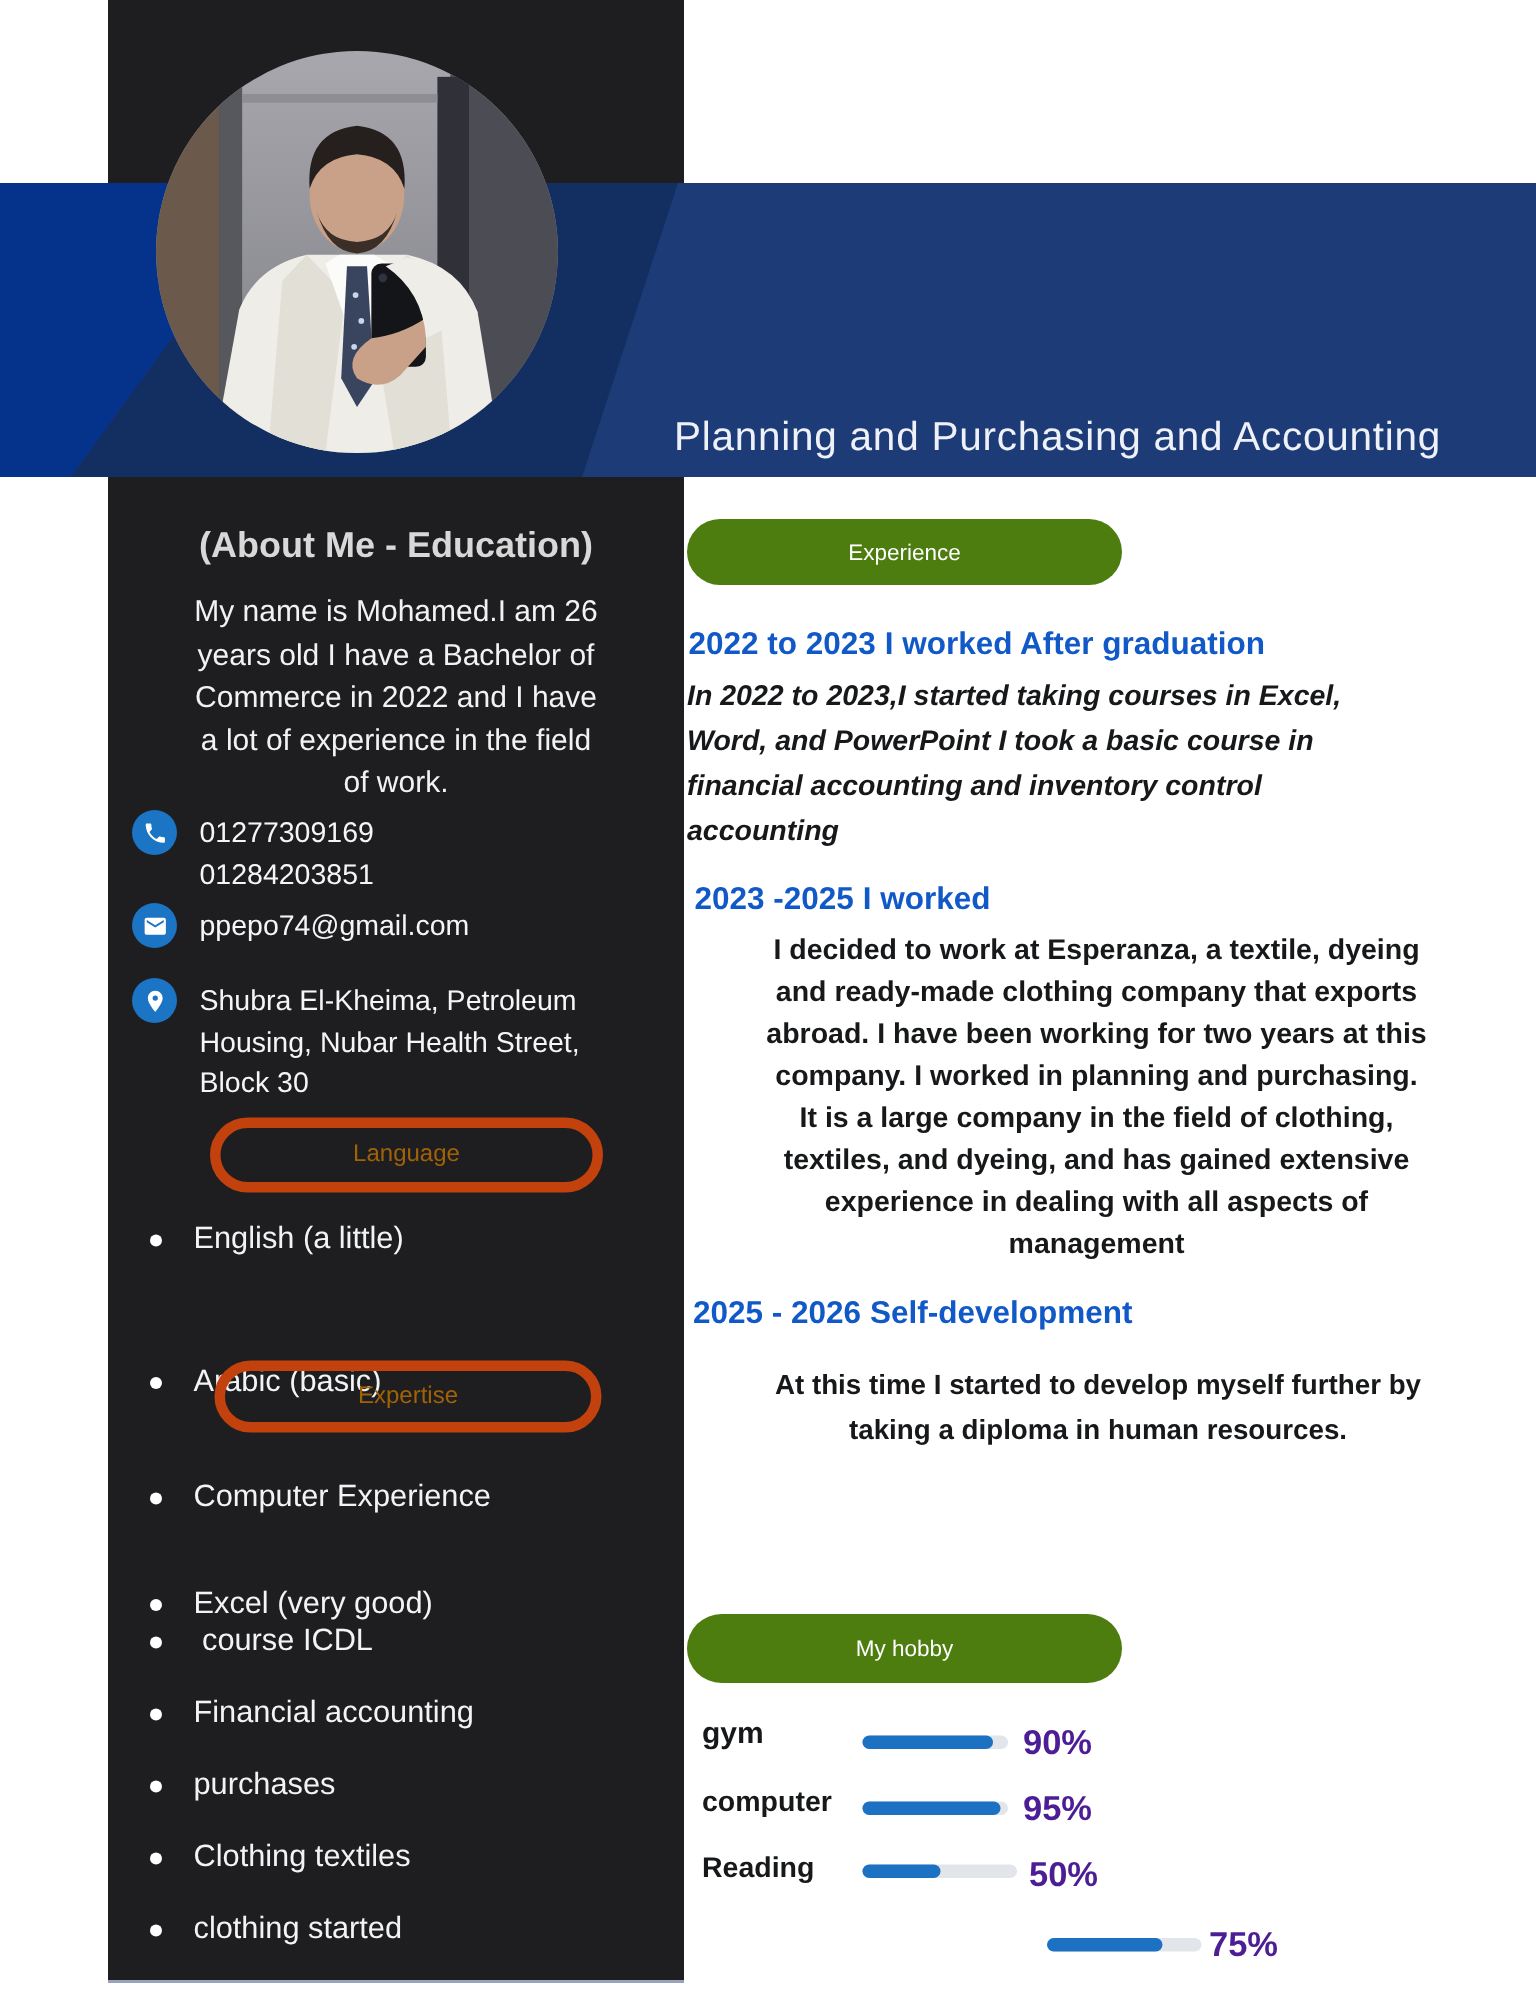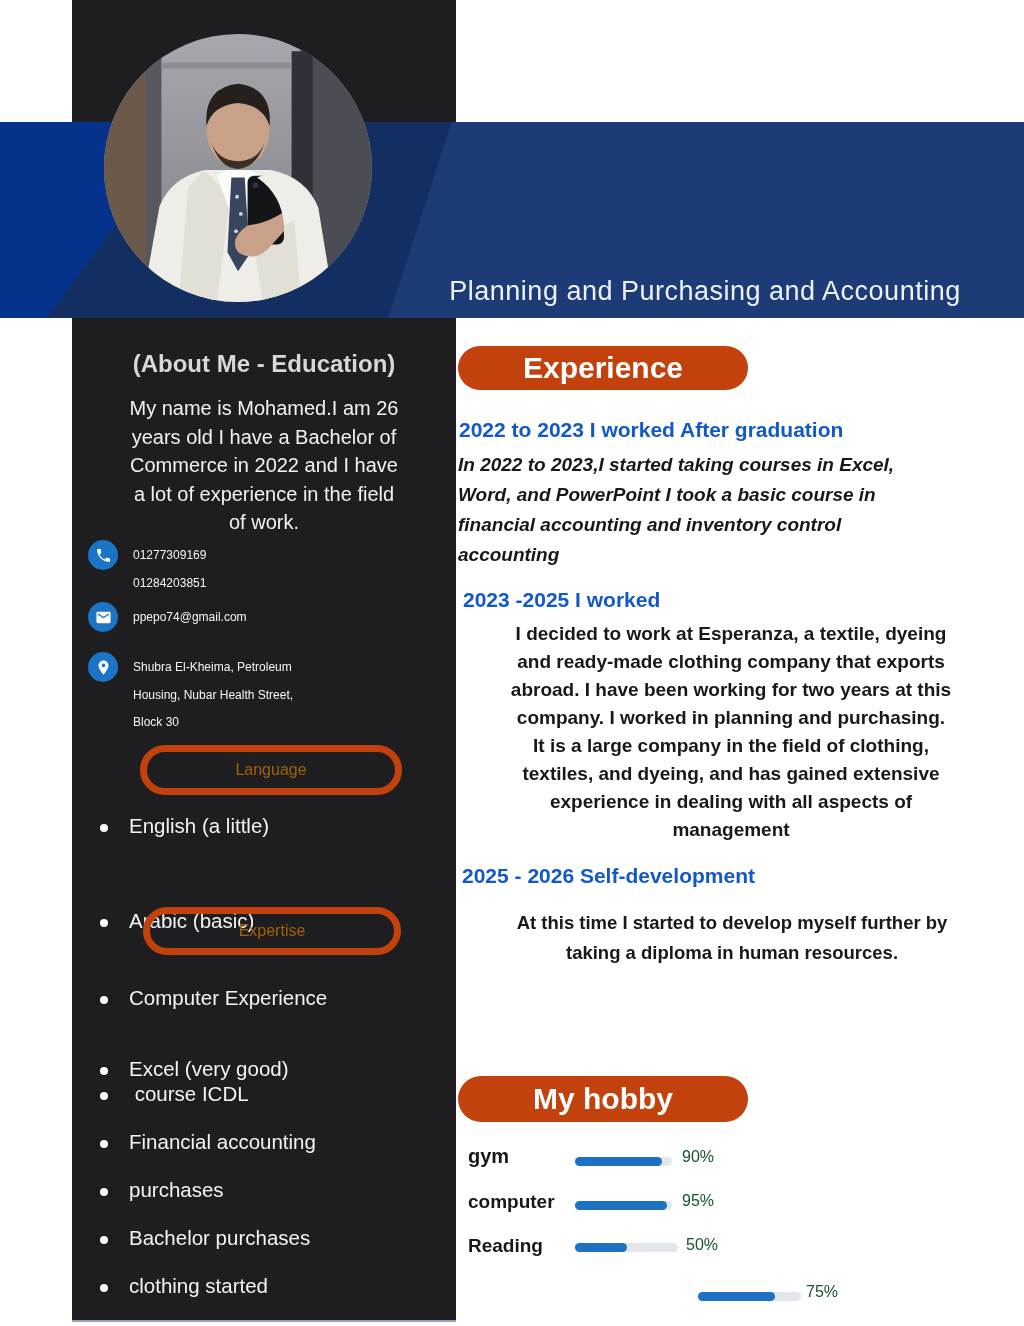--- a/index.html
+++ b/index.html
@@ -57,35 +57,35 @@
     white-space:pre-line;
   }
   .contact-row { position:absolute; z-index:4; left:88px; }
   .contact-icon {
     position:absolute; left:0; top:0; width:30px; height:30px; border-radius:50%;
     background:#1b74c4; display:flex; align-items:center; justify-content:center;
   }
   .contact-icon svg { width:17px; height:17px; fill:#ffffff; }
   .contact-text {
     position:absolute; left:45px; top:2px; width:300px; color:#f5f5f5;
-    font-size:12px; line-height:27.5px; white-space:pre-line;
+    font-size:19px; line-height:27.5px; white-space:pre-line;
   }
   .pill-outline {
     position:absolute; z-index:4; border:7px solid #c2410c; border-radius:26px;
     color:#a16207; font-size:16px; text-align:center; background:transparent;
     display:flex; align-items:center; justify-content:center;
   }
   .bullet-item { position:absolute; z-index:4; left:100px; color:#f2f3f4; font-size:20.5px; }
   .bullet-item .dot { display:inline-block; width:8px; height:8px; border-radius:50%;
     background:#ffffff; vertical-align:middle; margin-right:21px; }
 
   
   .pill-solid {
-    position:absolute; z-index:4; background:#c2410c; border-radius:26px;
-    color:#ffffff; font-weight:bold; font-size:30px;
+    position:absolute; z-index:4; background:#4d7c0f; border-radius:26px;
+    color:#ffffff; font-weight:normal; font-size:15px;
     display:flex; align-items:center; justify-content:center;
   }
   .entry-title {
     position:absolute; z-index:4; color:#1259c8; font-size:21px; font-weight:bold;
   }
   .entry-body {
     position:absolute; z-index:4; color:#17181a; font-size:19px; font-weight:bold;
     white-space:pre-line;
   }
   .t-left { text-align:left; }
@@ -94,21 +94,21 @@
   
   .hobby-label {
     position:absolute; z-index:4; left:468px; color:#17181a; font-weight:bold;
     font-size:19px; white-space:pre-line; line-height:25px;
   }
   .hobby-track {
     position:absolute; z-index:4; height:9px; border-radius:5px; background:#e2e5e9;
   }
   .hobby-fill { height:100%; border-radius:5px; background:#1c71c2; }
   .hobby-pct {
-    position:absolute; z-index:4; color:#14532d; font-size:16px; font-weight:normal;
+    position:absolute; z-index:4; color:#4c1d95; font-size:23px; font-weight:bold;
   }
 </style>
 </head>
 <body>
 
 <div id="canvas">
 
   <div class="sidebar"></div>
 
   <div class="band">
@@ -207,21 +207,21 @@
   <div class="bullet-item" style="top:1082px;">
     <span class="dot"></span><span> course ICDL</span>
   </div>
   <div class="bullet-item" style="top:1130px;">
     <span class="dot"></span><span>Financial accounting</span>
   </div>
   <div class="bullet-item" style="top:1178px;">
     <span class="dot"></span><span>purchases</span>
   </div>
   <div class="bullet-item" style="top:1226px;">
-    <span class="dot"></span><span>Bachelor purchases</span>
+    <span class="dot"></span><span>Clothing textiles</span>
   </div>
   <div class="bullet-item" style="top:1274px;">
     <span class="dot"></span><span>clothing started</span>
   </div>
 
   <div class="pill-solid" style="left:458px; top:346px; width:290px; height:44px;">Experience</div>
 
   <div class="entry-title t-left" style="left:459px; top:418px; width:550px;">2022 to 2023  I worked After graduation</div>
   <div class="entry-body t-left" style="left:458px; top:450px; width:550px; line-height:30px;font-style:italic;">In 2022 to 2023,I started taking courses in Excel,
 Word, and PowerPoint I took a basic course in

